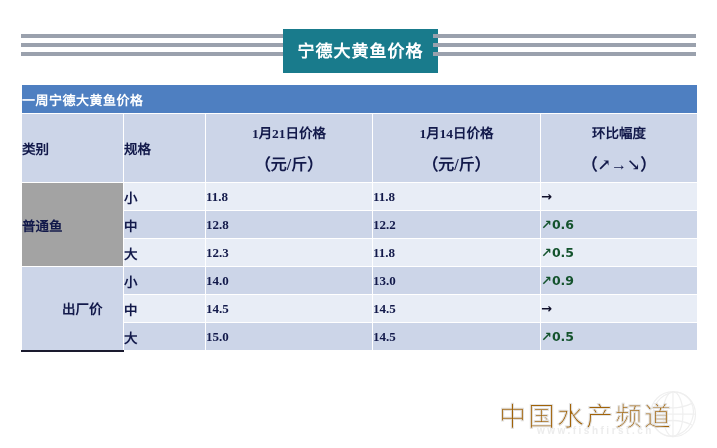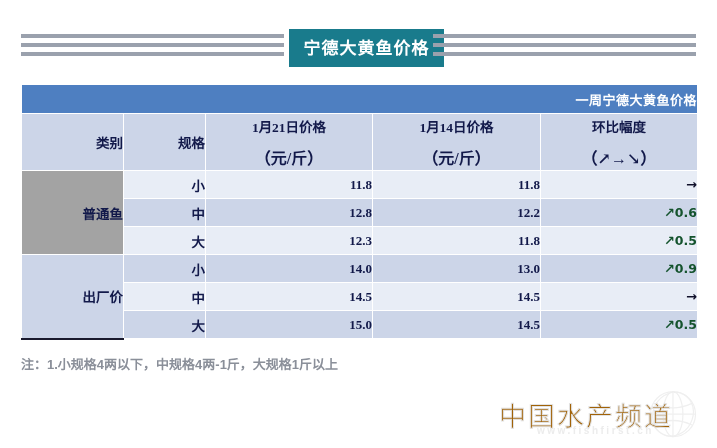--- a/index.html
+++ b/index.html
@@ -22,25 +22,24 @@
   .rule-group.left{left:21px;}
   .rule-group.right{left:433px;}
   .rule{
     position:absolute;left:0;width:100%;height:4px;background:#9aa1ad;
   }
   .rule.r1{top:0px;}
   .rule.r2{top:9px;}
   .rule.r3{top:18px;}
 
   .title-box{
-    position:absolute;left:283px;top:29px;width:155px;height:38px;
+    position:absolute;left:283px;top:29px;width:155px;height:44px;
     background:#197b8c;
     display:flex;align-items:center;justify-content:center;
     box-sizing:border-box;
-    margin-left:6px;
   }
   .title-box .title-text{
     color:#ffffff;
     font-size:17px;
     font-weight:bold;
     letter-spacing:1px;
     line-height:1;
     white-space:nowrap;
   }
 
@@ -50,42 +49,42 @@
   }
   table.price{
     border-collapse:collapse;
     width:676px;
     table-layout:fixed;
     font-family:"Liberation Serif","DejaVu Serif",serif;
   }
   table.price td,table.price th{
     border:1px solid #ffffff;
     padding:0;
-    text-align:right;
+    text-align:left;
     vertical-align:middle;
     color:#12194a;
   }
   .tbl-title{
     background:#4e7fc1;
     color:#ffffff !important;
     height:28px;
     font-size:13px;
     font-weight:bold;
     font-family:"Liberation Sans","DejaVu Sans",sans-serif;
     letter-spacing:.5px;
   }
   .hdr td{
     background:#ccd5e8;
     height:56px;
     font-size:13.5px;
     font-weight:bold;
   }
   .hdr .two-line{
     display:flex;flex-direction:column;justify-content:center;
-    align-items:center;height:56px;gap:9px;
+    align-items:center;height:68px;gap:9px;
   }
   .hdr .two-line .l2{font-size:16px;font-weight:bold;}
 
   .row-light td{background:#e8edf6;}
   .row-dark td{background:#ccd5e8;}
   tbody tr td{height:27px;font-size:13px;font-weight:bold;}
 
   td.cat{
     font-size:13.5px;
     font-weight:bold;
@@ -248,21 +247,20 @@
         <td>
           <span class="chg up"><span class="arrow">↗</span><span>0.5</span></span>
         </td>
       </tr>
 
     </tbody>
   </table>
 </div>
 
 <div class="notes">
-  <div>注：1.小规格4两以下，中规格4两-1斤，大规格1斤以上</div>
 </div>
 
 <div class="watermark">
   <svg class="wm-globe" viewBox="0 0 60 60">
     <g fill="none" stroke="#ededed" stroke-width="1.4">
       <circle cx="30" cy="28" r="25"></circle>
       <ellipse cx="30" cy="28" rx="11" ry="25"></ellipse>
       <ellipse cx="30" cy="28" rx="22" ry="25" transform="rotate(28 30 28)"></ellipse>
       <line x1="5" y1="28" x2="55" y2="28"></line>
       <line x1="30" y1="3" x2="30" y2="53"></line>

